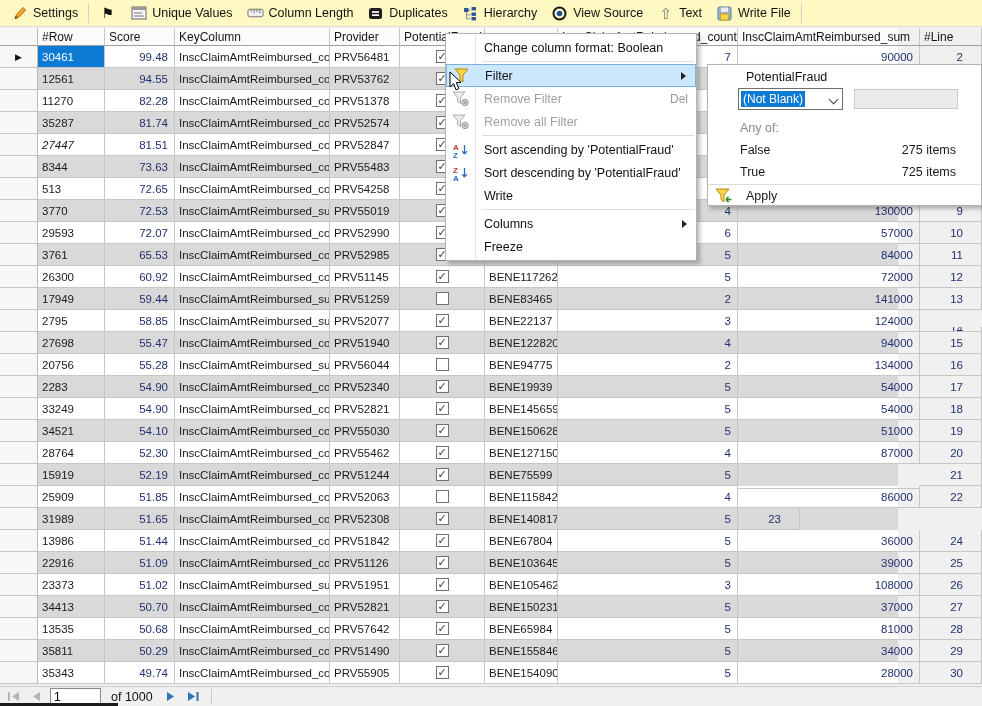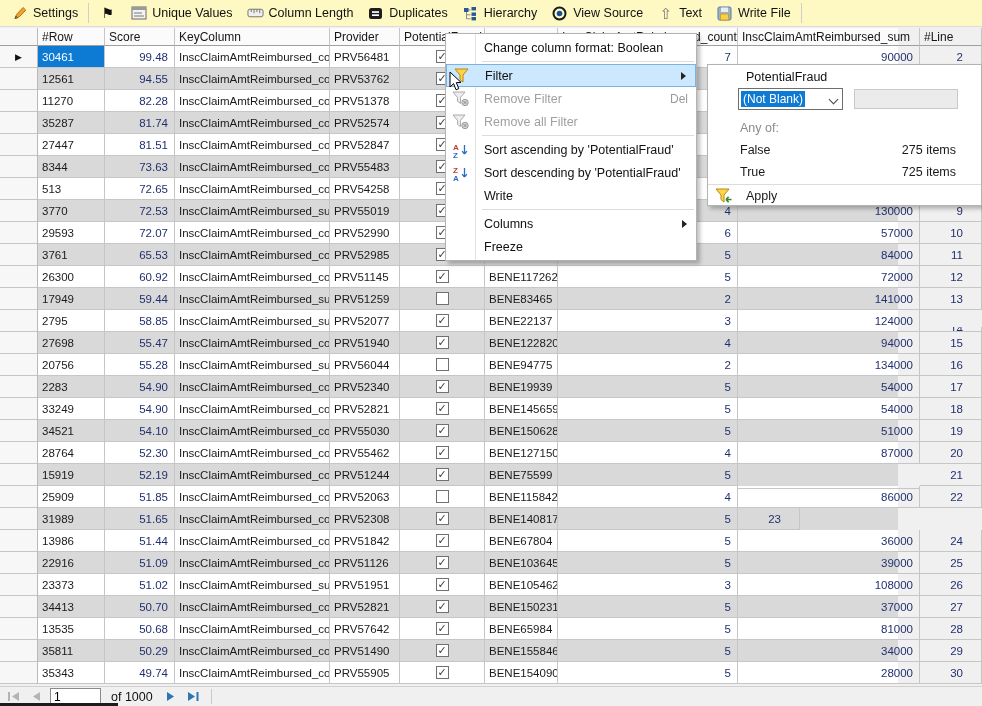--- a/index.html
+++ b/index.html
@@ -235,21 +235,21 @@
           <div class="cell c" style="width: 85px;">
             <span class="cb checked"></span>
           </div>
           <div class="cell" style="width: 73px;"></div>
           <div class="cell r num" style="width: 180px;"></div>
           <div class="cell r num" style="width: 182px;"></div>
           <div class="cell r num linepad" style="width: 62px;"></div>
         </div>
         <div class="g-row">
           <div class="cell ind" style="width: 38px;"></div>
-          <div class="cell" style="width: 67px;">27447</div>
+          <div class="cell" style="width: 67px; font-style: italic;">27447</div>
           <div class="cell r num" style="width: 70px;">81.51</div>
           <div class="cell" style="width: 155px;">InscClaimAmtReimbursed_count</div>
           <div class="cell" style="width: 70px;">PRV52847</div>
           <div class="cell c" style="width: 85px;">
             <span class="cb checked"></span>
           </div>
           <div class="cell" style="width: 73px;"></div>
           <div class="cell r num" style="width: 180px;"></div>
           <div class="cell r num" style="width: 182px;"></div>
           <div class="cell r num linepad" style="width: 62px;"></div>

